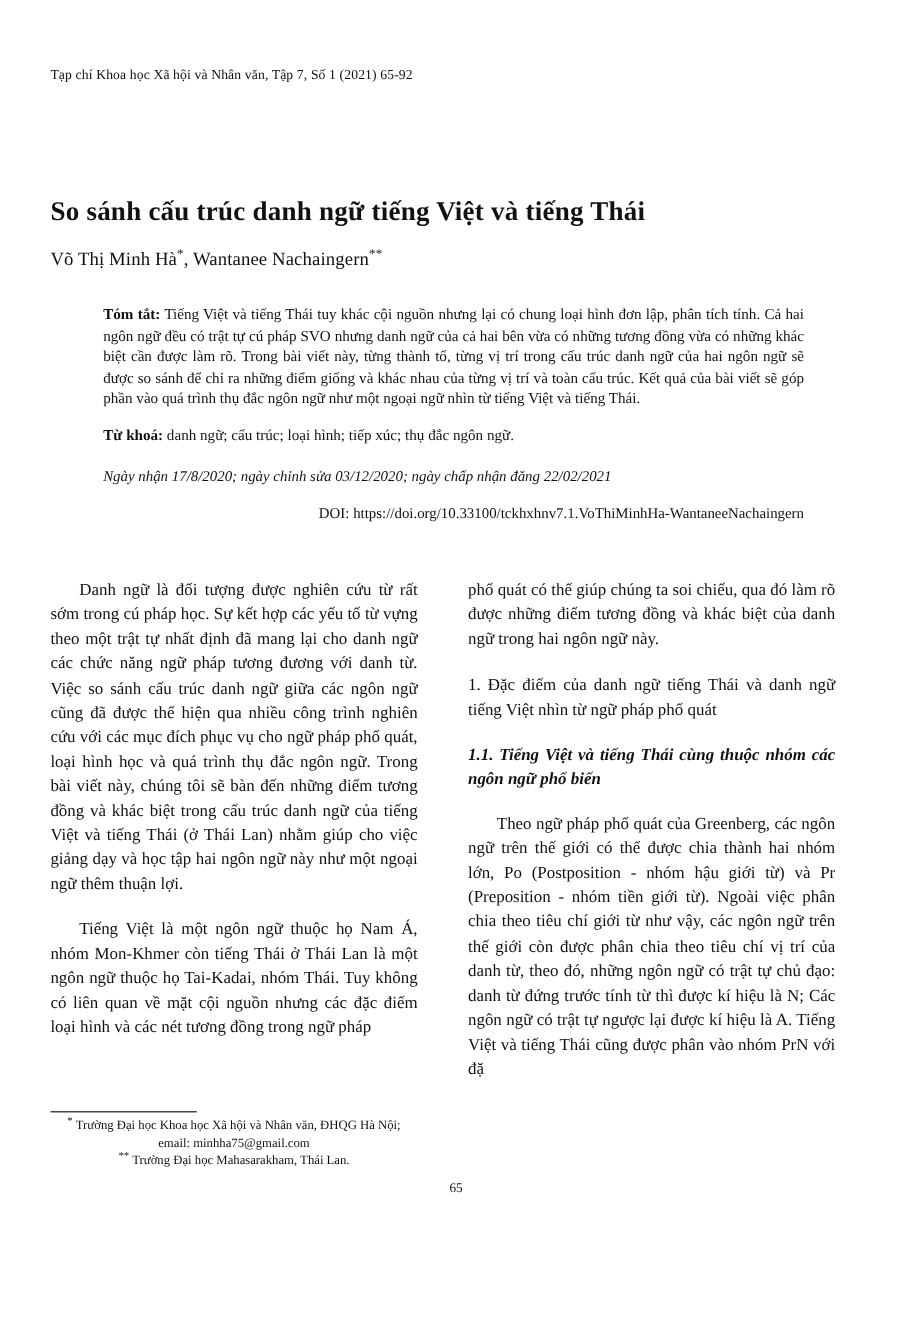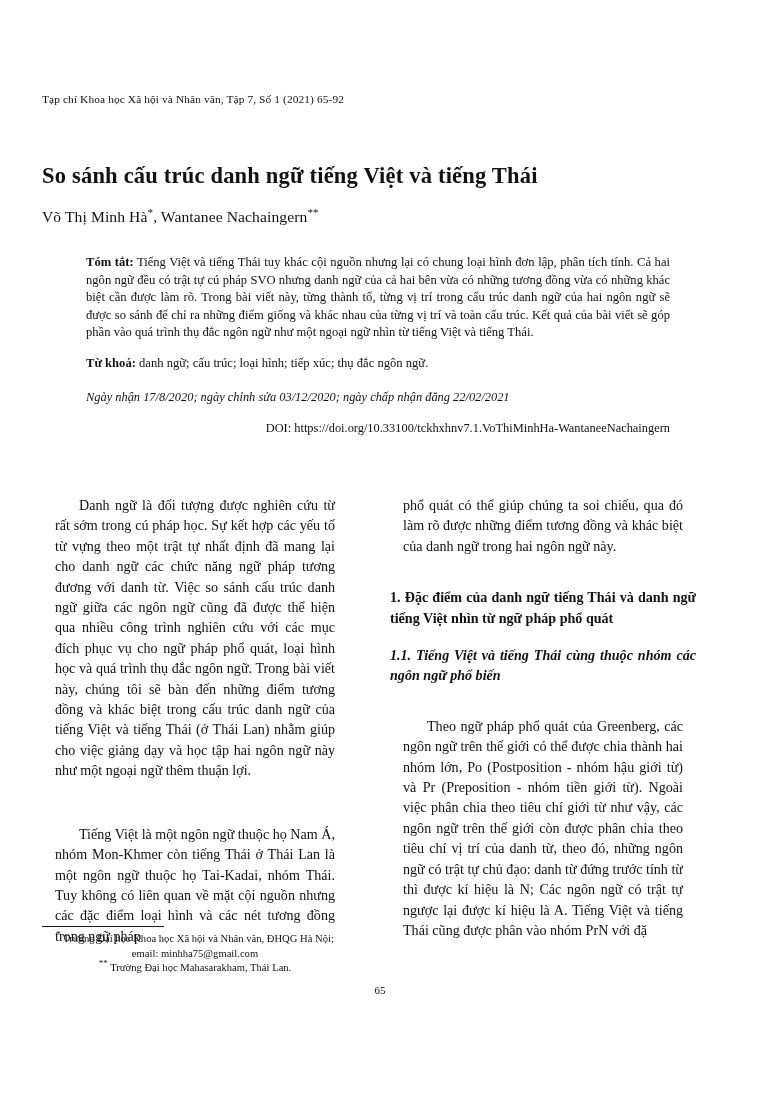--- a/index.html
+++ b/index.html
@@ -30,21 +30,20 @@
 
   
   .running-head {
     position: absolute;
     left: 0;
     top: 57px;
     width: 676px;
     font-size: 11.4px;
     letter-spacing: 0.1px;
     white-space: nowrap;
-    margin-top: 36px;
   }
 
   
   .doc-title {
     position: absolute;
     left: 0;
     top: 148px;
     width: 676px;
     font-size: 22.5px;
     font-weight: bold;
@@ -112,33 +111,33 @@
   }
   .col {
     position: absolute;
     top: 0;
     width: 306px;
   }
   .col-left  { left: 0; }
   .col-right { left: 348px; }
 
   .col p {
-    margin: 13px;
+    margin: 0;
     font-size: 14.1px;
     line-height: 20.4px;
     text-align: justify;
     text-indent: 24px;
   }
   .col p.no-indent { text-indent: 0; }
 
   h2.sec {
     margin: 0;
     font-size: 14.1px;
     line-height: 20.4px;
-    font-weight: bold;
+    font-weight: normal;
     text-align: justify;
   }
   h3.subsec {
     margin: 0;
     font-size: 14.1px;
     line-height: 20.4px;
     font-weight: bold;
     font-style: italic;
     text-align: justify;
   }

